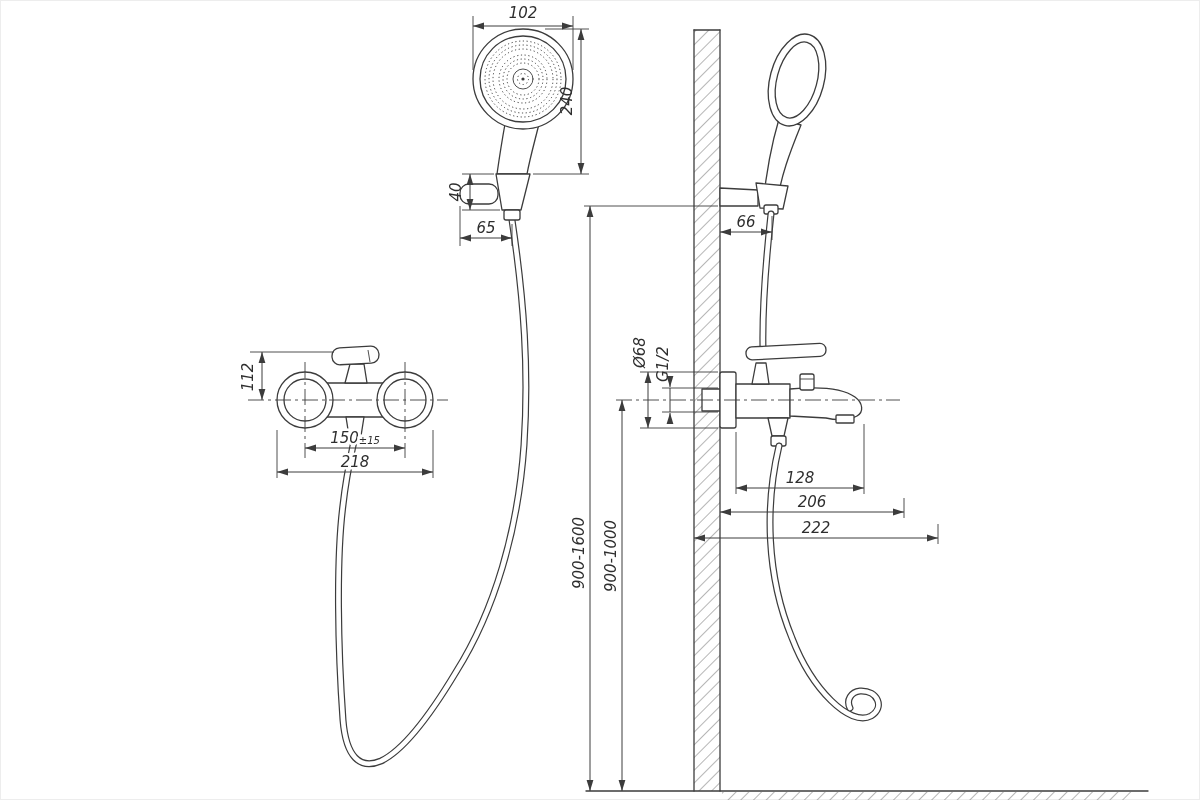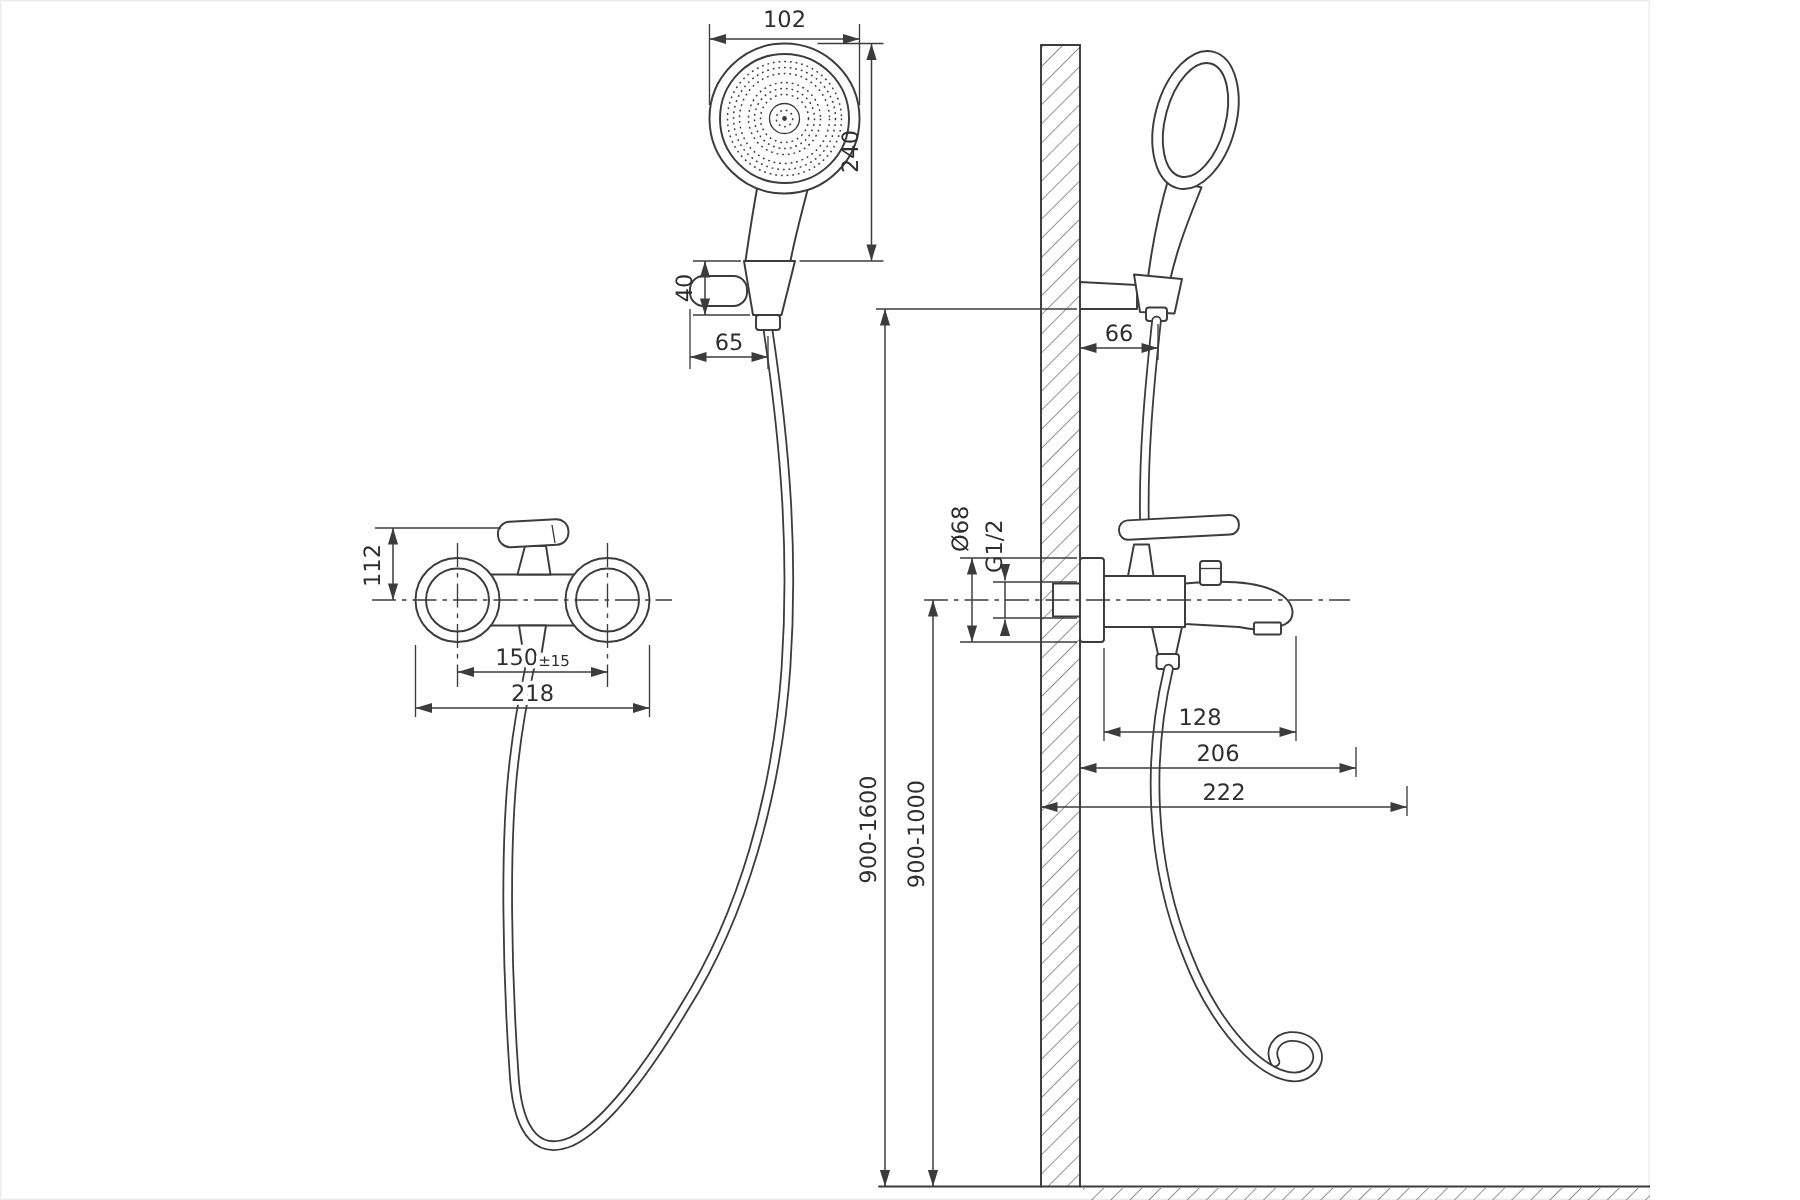--- a/index.html
+++ b/index.html
@@ -1,17 +1,17 @@
 <!DOCTYPE html>
 <html><head>
 <meta charset="utf-8">
 <style>
   html,body{margin:0;padding:0;background:#fff;}
-  .stage{position:relative;width:1100px;height:800px;background:#ffffff;overflow:hidden;
-         box-shadow:inset 0 0 0 1px #ededed;}
+  .stage{position:relative;width:1200px;height:800px;background:#ffffff;overflow:hidden;
+         box-shadow:inset 0 0 0 1px #ededed;font-style:italic;}
   svg{position:absolute;left:0;top:0;}
   svg text{font-family:"DejaVu Sans","Liberation Sans",sans-serif;font-size:15px;fill:#2e2e2e;
            paint-order:stroke;stroke:#fff;stroke-width:0;}
   svg text.halo{stroke-width:5px;}
   .o   {fill:#fff;stroke:#3c3c3c;stroke-width:1.3;stroke-linejoin:round;}
   .on  {fill:none;stroke:#3c3c3c;stroke-width:1.3;stroke-linecap:round;stroke-linejoin:round;}
   .thin{stroke-width:.9;}
   .dot {fill:none;stroke:#3c3c3c;stroke-width:1;stroke-dasharray:1.2 2.6;}
   .d   {stroke:#3c3c3c;stroke-width:1;fill:none;}
   .ext {stroke:#3c3c3c;stroke-width:.9;fill:none;}

